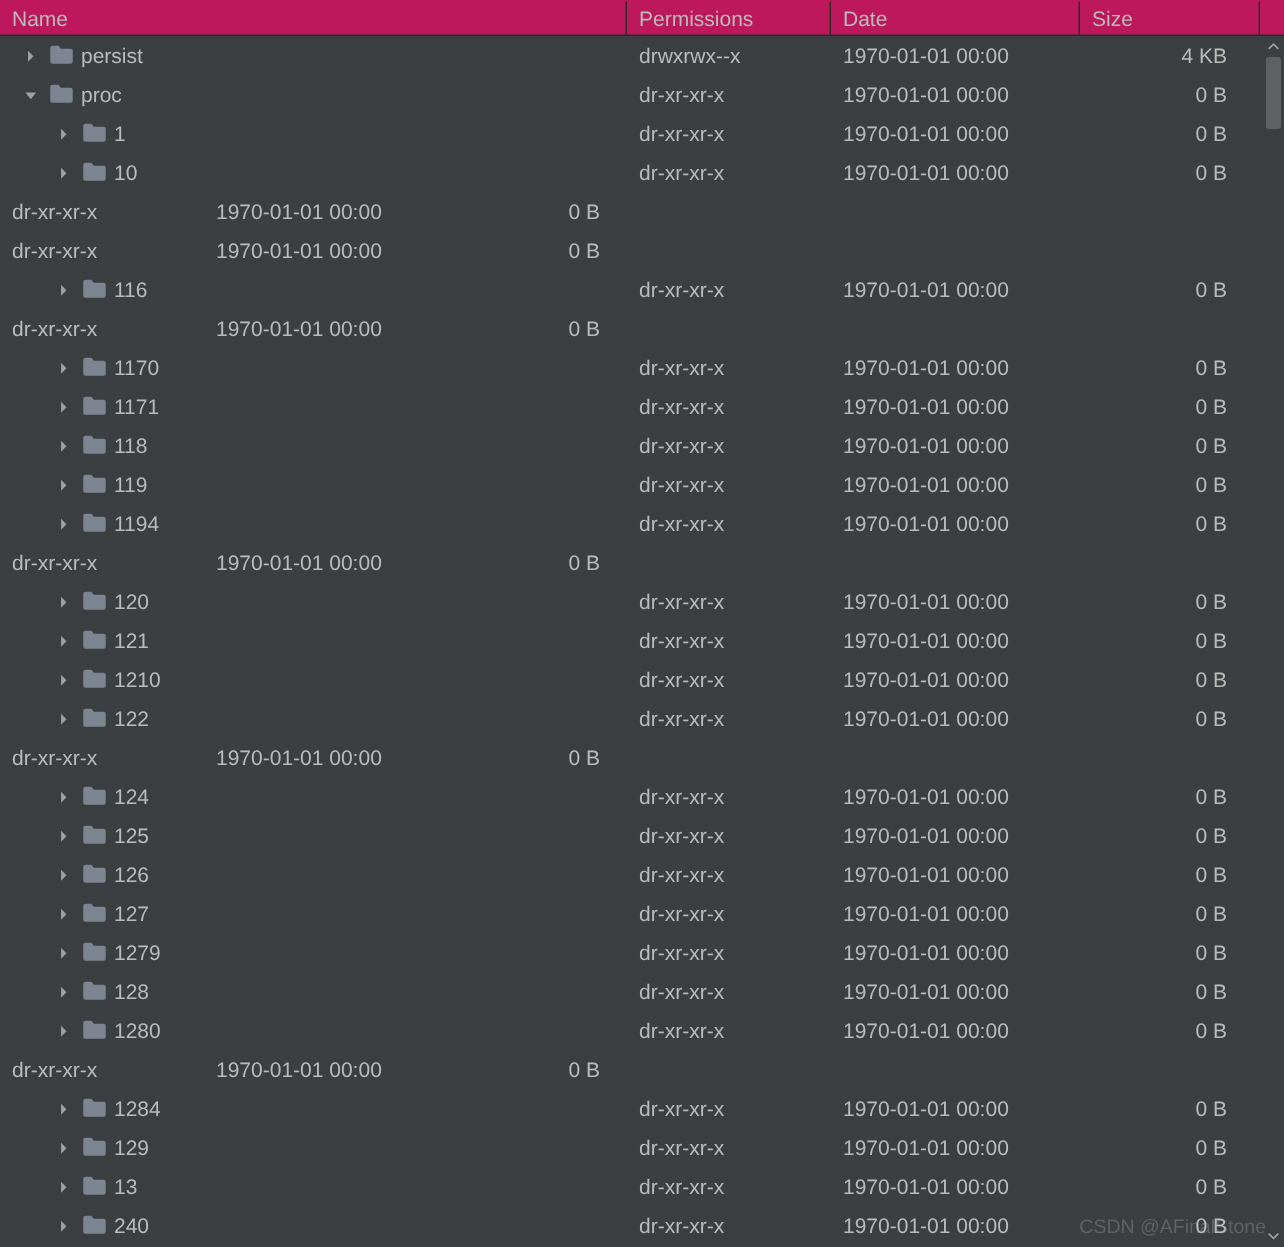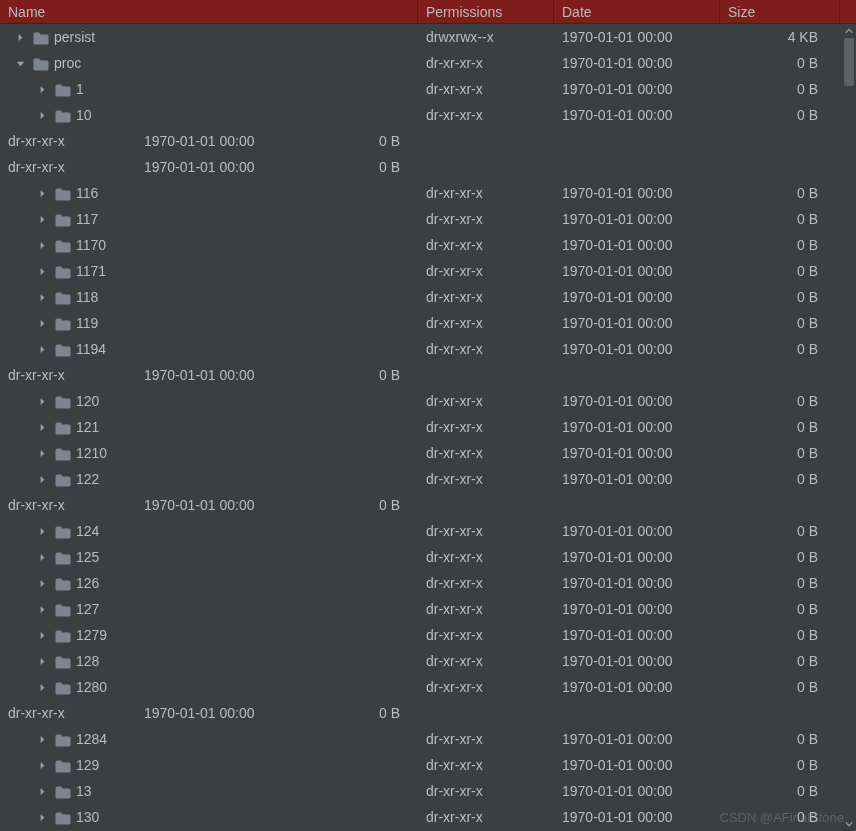--- a/index.html
+++ b/index.html
@@ -12,21 +12,21 @@
       font-family: -apple-system, BlinkMacSystemFont, "Segoe UI", Arial, sans-serif;
       font-size: 14px;
       color: #bbbbbb;
       width: 856px;
       height: 831px;
       overflow: hidden;
       position: relative;
     }
     .header {
       display: flex;
-      background: #7f1d1d;
+      background: #be185d;
       height: 24px;
       align-items: center;
       border-bottom: 1px solid #2b2b2b;
     }
     .header-cell {
       padding: 3px 8px;
       border-right: 1px solid #2b2b2b;
       font-weight: 400;
       color: #bbbbbb;
       white-space: nowrap;
@@ -45,21 +45,21 @@
       align-items: center;
     }
     .cell {
       padding: 0 8px;
       white-space: nowrap;
       overflow: hidden;
     }
     .cell-name {
       width: 418px;
       display: flex;
-      align-items: flex-end;
+      align-items: flex-start;
       gap: 4px;
     }
     .indent {
       display: inline-block;
     }
     .arrow {
       width: 16px;
       height: 16px;
       display: inline-flex;
       align-items: center;
@@ -234,34 +234,20 @@
             <path d="M0.5 2 Q0.5 0.5 2 0.5 L6 0.5 L7.5 2.5 L14 2.5 Q15.5 2.5 15.5 4 L15.5 11 Q15.5 12.5 14 12.5 L2 12.5 Q0.5 12.5 0.5 11 Z" fill="#7d8590"></path>
           </svg>
         </span>
         <span class="name-text">116</span>
       </div>
       <div class="cell cell-perm">dr-xr-xr-x</div>
       <div class="cell cell-date">1970-01-01 00:00</div>
       <div class="cell cell-size">0 B</div>
     </div>
     <div class="row">
-      <div class="cell cell-name">
-        <span class="indent" style="width: 22px;"></span>
-        <span class="arrow">
-          <svg viewBox="0 0 10 10">
-            <path d="M3 1 L7 5 L3 9 Z" fill="currentColor"></path>
-          </svg>
-        </span>
-        <span class="folder-icon">
-          <svg viewBox="0 0 16 13">
-            <path d="M0.5 2 Q0.5 0.5 2 0.5 L6 0.5 L7.5 2.5 L14 2.5 Q15.5 2.5 15.5 4 L15.5 11 Q15.5 12.5 14 12.5 L2 12.5 Q0.5 12.5 0.5 11 Z" fill="#7d8590"></path>
-          </svg>
-        </span>
-        <span class="name-text">117</span>
-      </div>
       <div class="cell cell-perm">dr-xr-xr-x</div>
       <div class="cell cell-date">1970-01-01 00:00</div>
       <div class="cell cell-size">0 B</div>
     </div>
     <div class="row">
       <div class="cell cell-name">
         <span class="indent" style="width: 22px;"></span>
         <span class="arrow">
           <svg viewBox="0 0 10 10">
             <path d="M3 1 L7 5 L3 9 Z" fill="currentColor"></path>
@@ -641,21 +627,21 @@
         <span class="arrow">
           <svg viewBox="0 0 10 10">
             <path d="M3 1 L7 5 L3 9 Z" fill="currentColor"></path>
           </svg>
         </span>
         <span class="folder-icon">
           <svg viewBox="0 0 16 13">
             <path d="M0.5 2 Q0.5 0.5 2 0.5 L6 0.5 L7.5 2.5 L14 2.5 Q15.5 2.5 15.5 4 L15.5 11 Q15.5 12.5 14 12.5 L2 12.5 Q0.5 12.5 0.5 11 Z" fill="#7d8590"></path>
           </svg>
         </span>
-        <span class="name-text">130</span>
+        <span class="name-text">240</span>
       </div>
       <div class="cell cell-perm">dr-xr-xr-x</div>
       <div class="cell cell-date">1970-01-01 00:00</div>
       <div class="cell cell-size">0 B</div>
     </div>
     <div class="row"></div>
   </div>
 
 <div class="scrollbar">
   <div class="scrollbar-arrow up">

